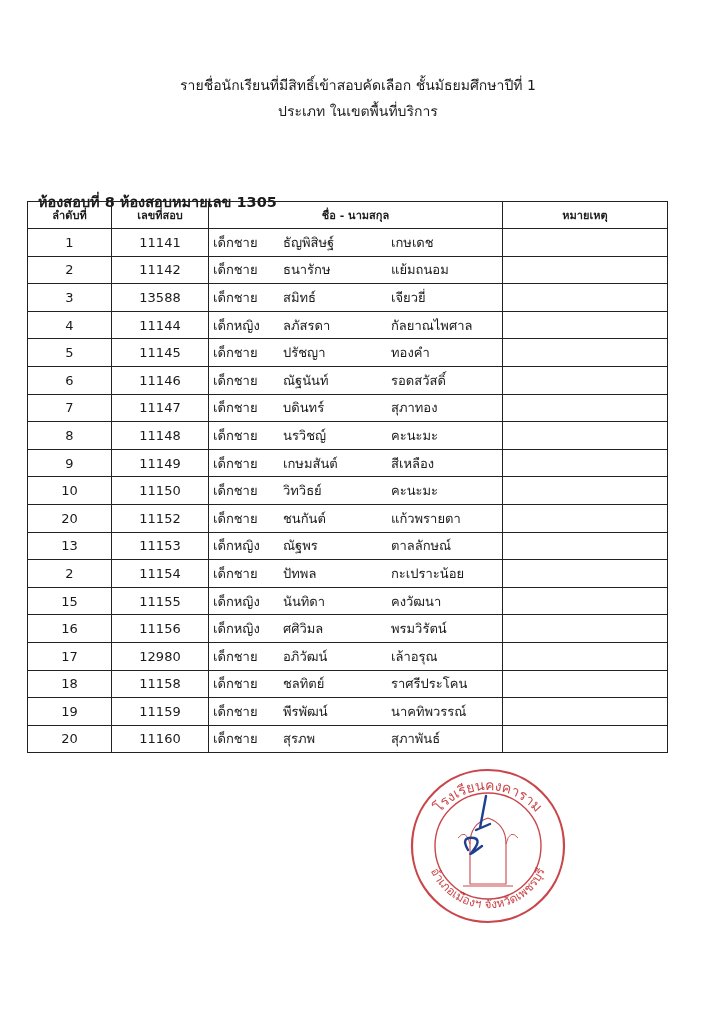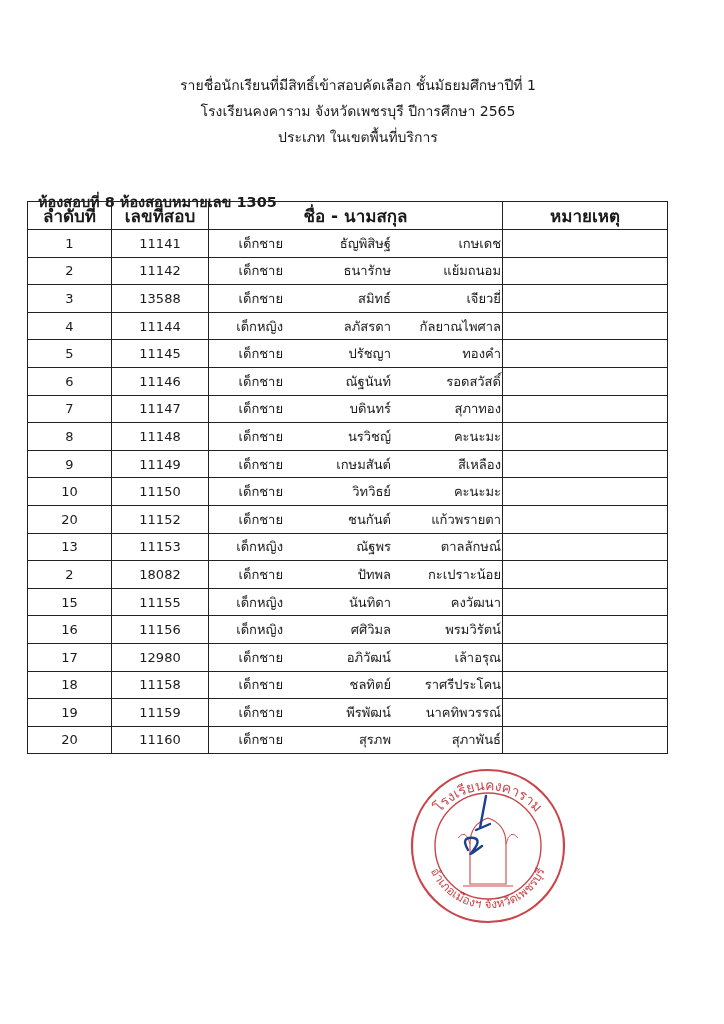--- a/index.html
+++ b/index.html
@@ -11,38 +11,37 @@
     .header-line { font-size: 14px; line-height: 26px; margin-left: 80px; }
     .room-title { position: absolute; left: 38px; top: 190px; font-size: 14.5px; font-weight: bold; }
     table.roster {
       position: absolute; left: 27px; top: 201px; width: 640px; border-collapse: collapse;
       table-layout: fixed;
     }
     table.roster td, table.roster th {
       border: 1.6px solid #222; height: 26.6px; padding: 0; font-size: 13px; font-weight: normal;
       white-space: nowrap; overflow: hidden;
     }
-    table.roster th { height: 26px; font-weight: bold; font-size: 17px; }
+    table.roster th { height: 26px; font-weight: bold; font-size: 11px; }
     col.c1 { width: 84px; } col.c2 { width: 97px; } col.c3 { width: 294px; } col.c4 { width: 165px; }
     td.num, td.exam { text-align: center; }
-    td.name { text-align: right; }
+    td.name { text-align: left; }
     .name-wrap { display: flex; }
     .prefix { width: 70px; padding-left: 4px; }
     .first { width: 108px; }
     .last { width: 110px; }
     .seal {
       position: absolute; left: 408px; top: 766px; width: 160px; height: 160px; pointer-events: none;
     }
   </style>
 </head>
 <body>
 
 <div class="header-block">
   <div class="header-line">รายชื่อนักเรียนที่มีสิทธิ์เข้าสอบคัดเลือก ชั้นมัธยมศึกษาปีที่ 1</div>
-  <div class="header-line">โรงเรียนคงคาราม จังหวัดเพชรบุรี ปีการศึกษา 2565</div>
   <div class="header-line">ประเภท ในเขตพื้นที่บริการ</div>
 </div>
 
 <div class="room-title">ห้องสอบที่ 8 ห้องสอบหมายเลข 1305</div>
 
 <table class="roster">
   <colgroup>
       <col class="c1">
       <col class="c2">
       <col class="c3">
@@ -196,21 +195,21 @@
           <div class="name-wrap">
             <span class="prefix">เด็กหญิง</span>
             <span class="first">ณัฐพร</span>
             <span class="last">ตาลลักษณ์</span>
           </div>
         </td>
         <td class="note"></td>
       </tr>
       <tr>
         <td class="num">2</td>
-        <td class="exam">18082</td>
+        <td class="exam">11154</td>
         <td class="name">
           <div class="name-wrap">
             <span class="prefix">เด็กชาย</span>
             <span class="first">ปัทพล</span>
             <span class="last">กะเปราะน้อย</span>
           </div>
         </td>
         <td class="note"></td>
       </tr>
       <tr>

